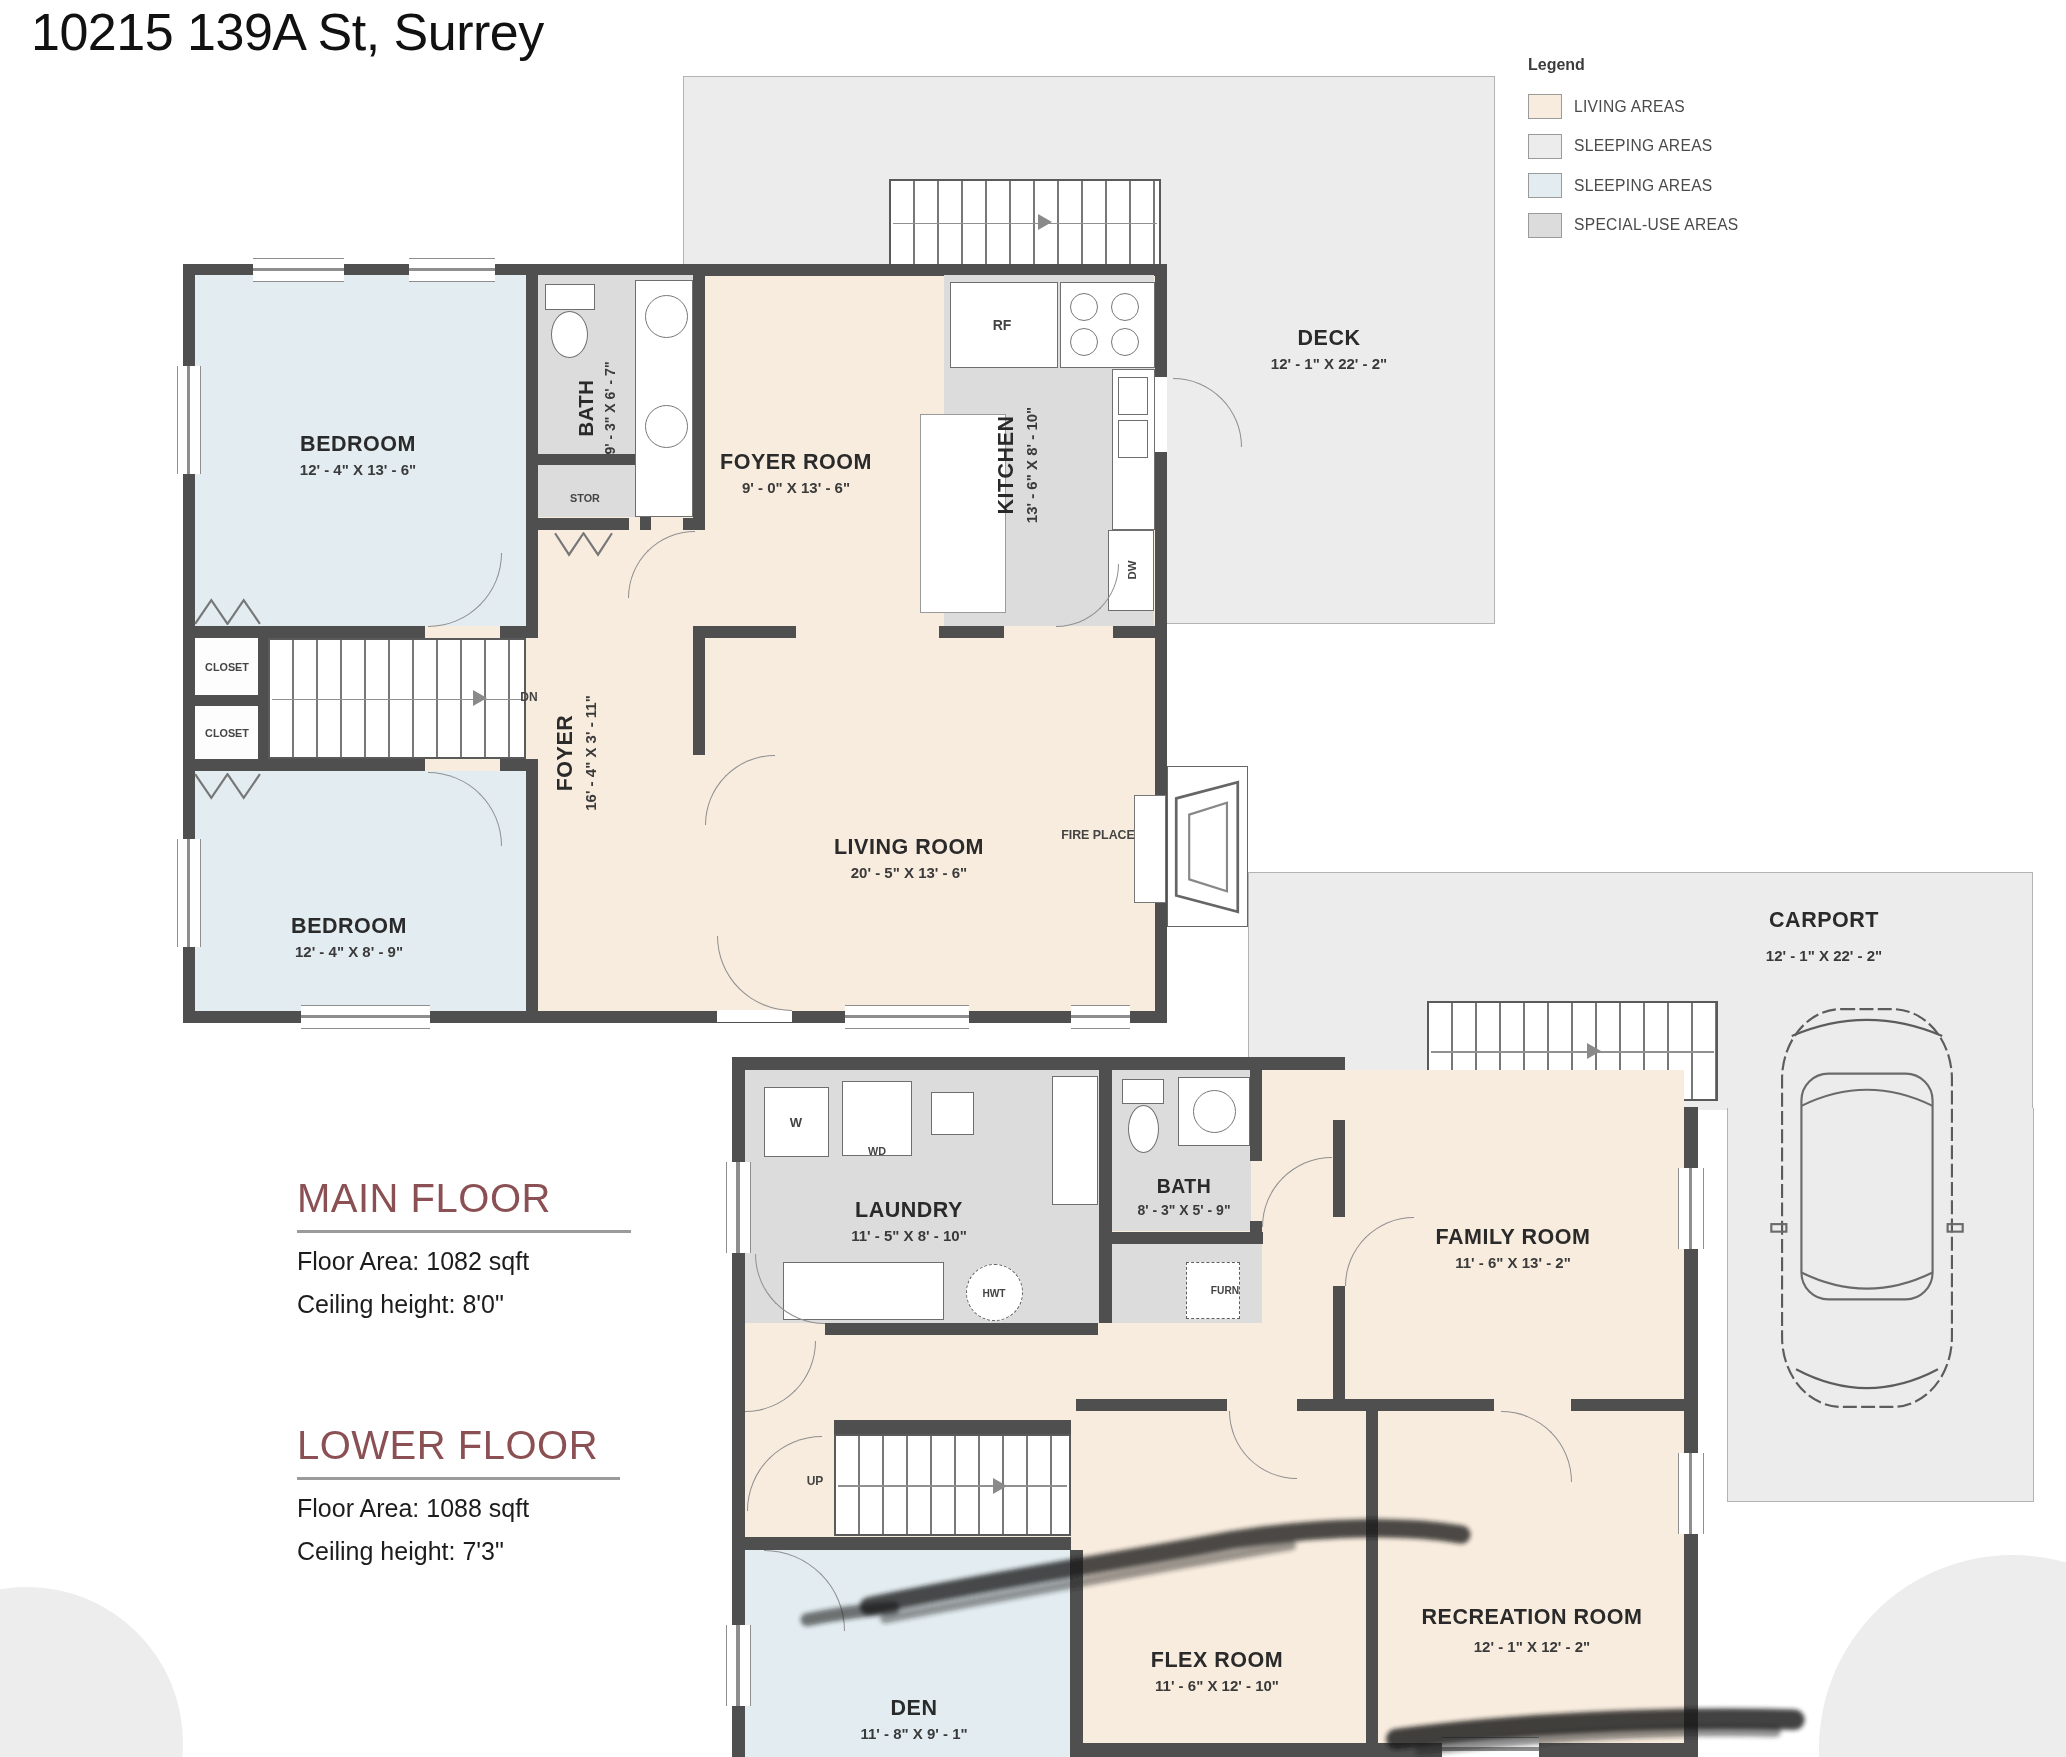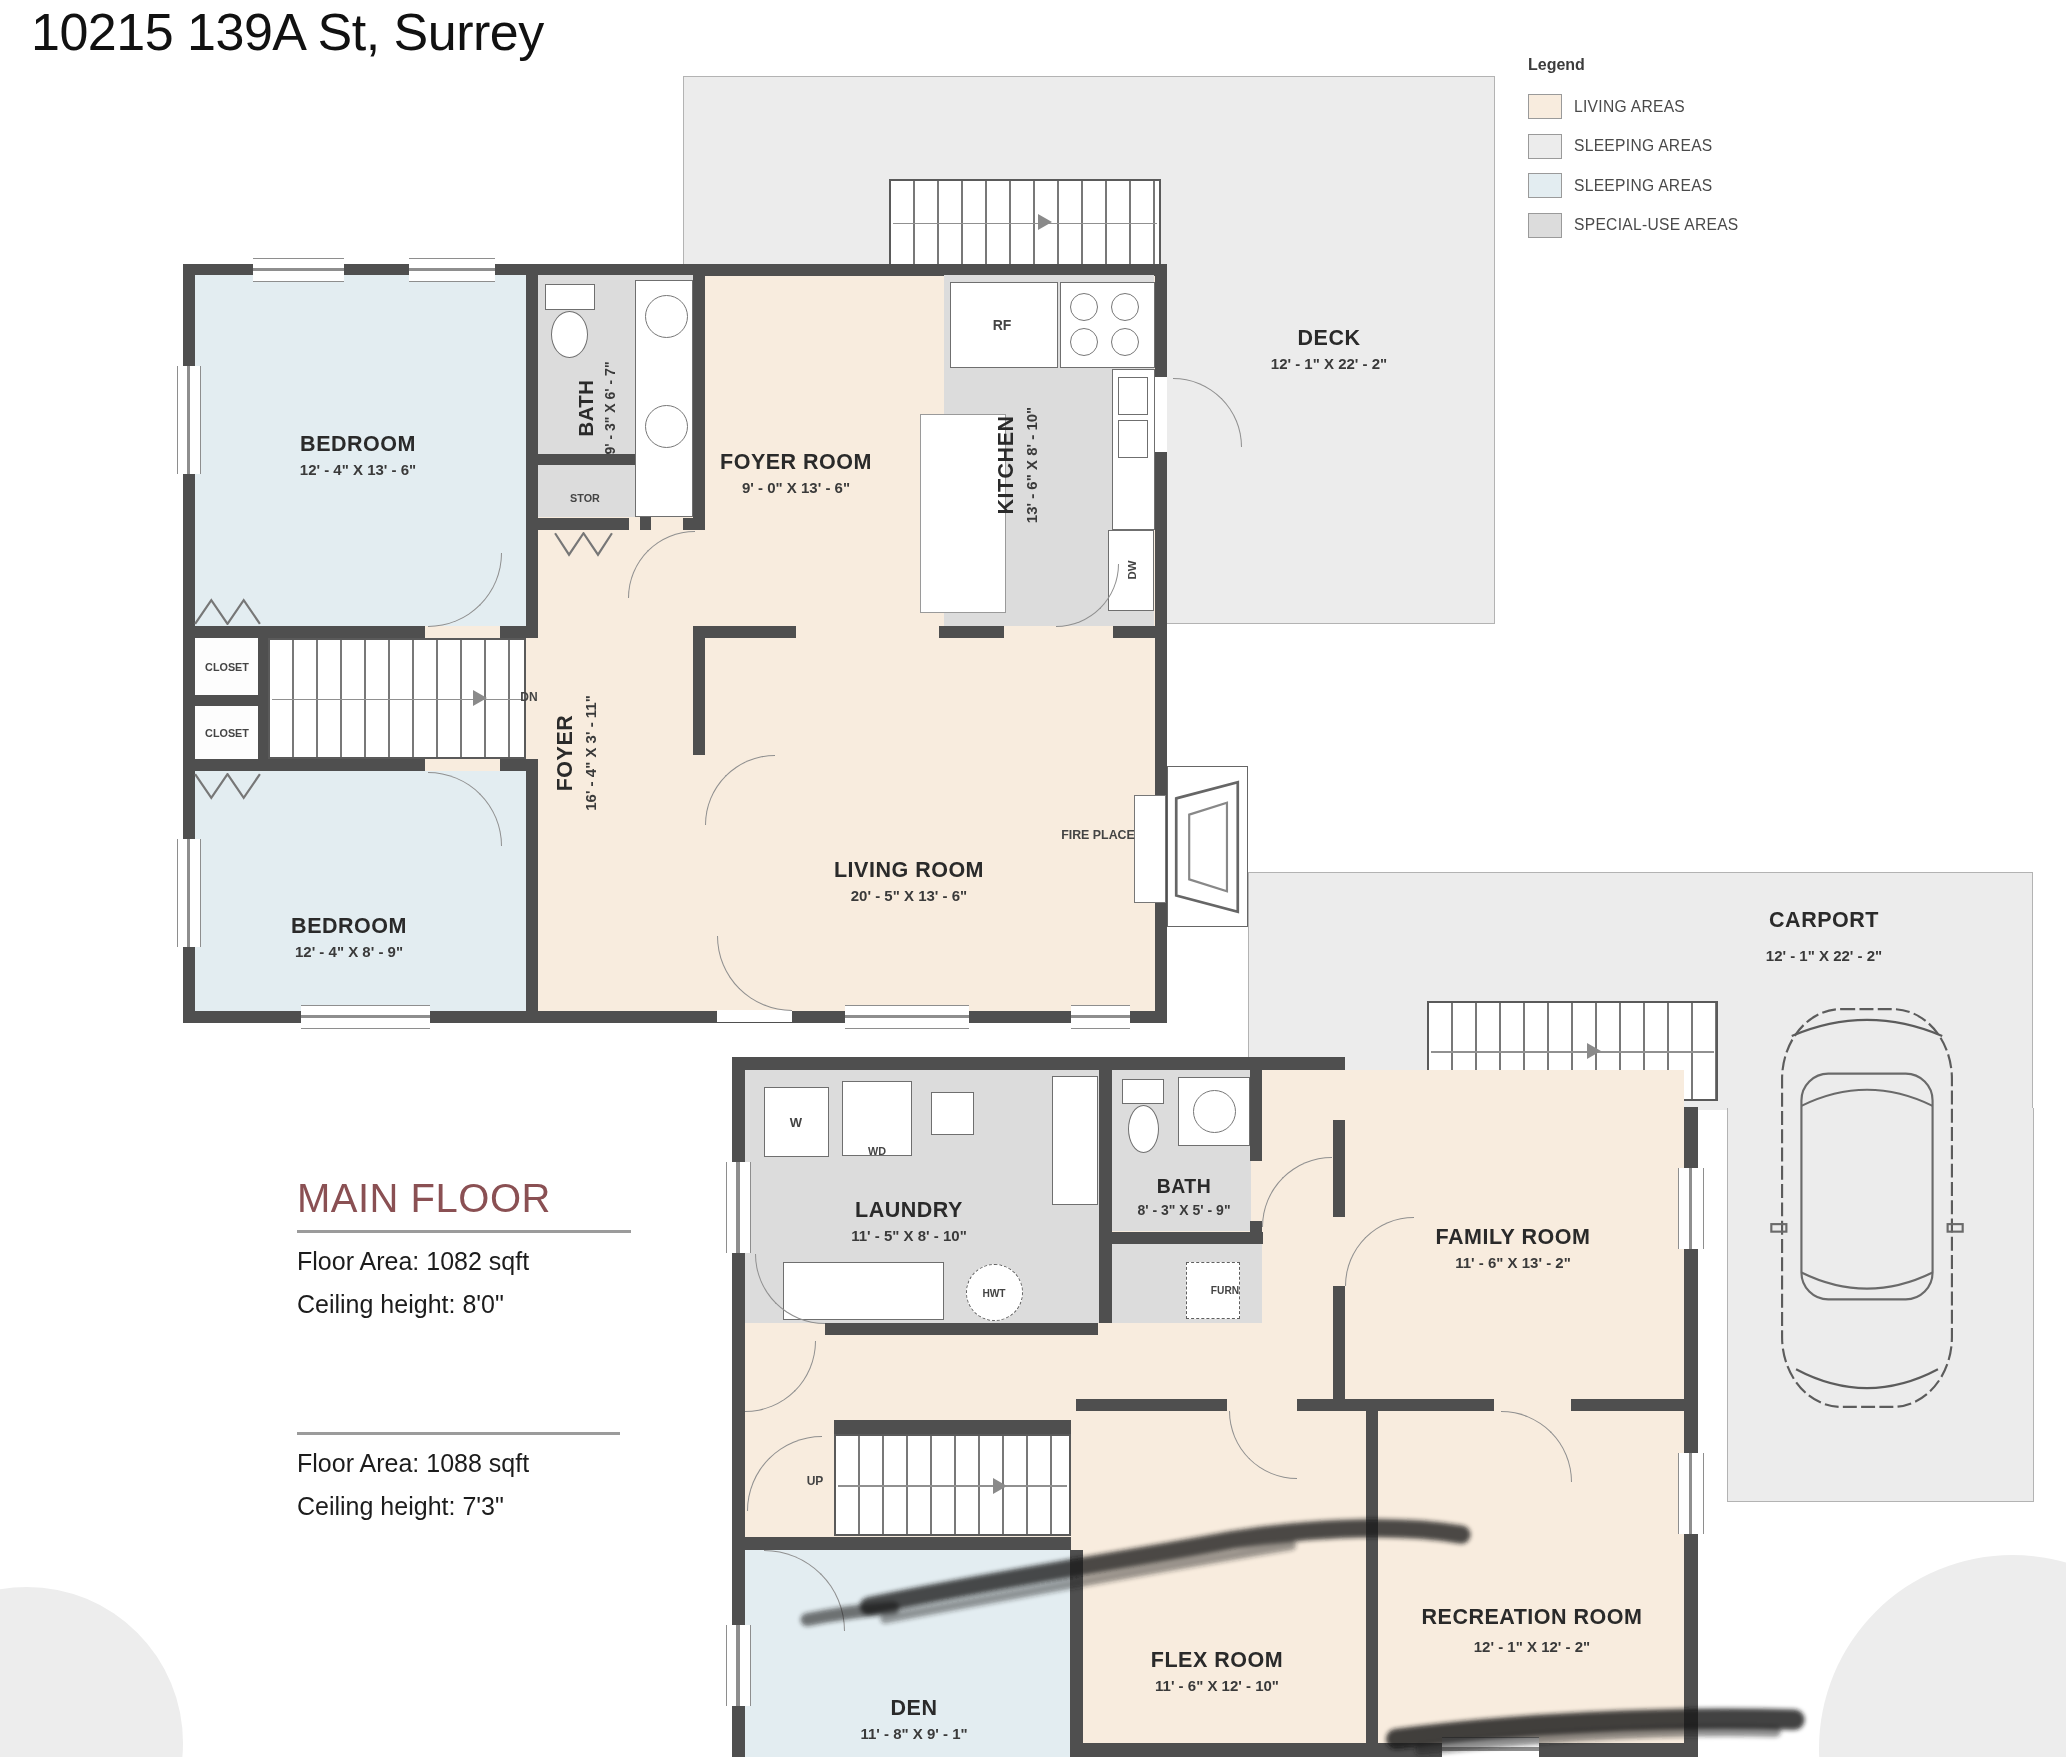--- a/index.html
+++ b/index.html
@@ -191,21 +191,21 @@
     <span class="room-dims">13' - 6" X 8' - 10"</span>
   </div>
   <div class="hlabel" style="left:1329px;top:349px;">
     <span class="room-name">DECK</span>
     <span class="room-dims">12' - 1" X 22' - 2"</span>
   </div>
   <div class="vlabel" style="left:576px;top:753px;">
     <span class="room-name">FOYER</span>
     <span class="room-dims">16' - 4" X 3' - 11"</span>
   </div>
-  <div class="hlabel" style="left:909px;top:881px;">
+  <div class="hlabel" style="left:909px;top:858px;">
     <span class="room-name">LIVING ROOM</span>
     <span class="room-dims">20' - 5" X 13' - 6"</span>
   </div>
   <div class="hlabel" style="left:1098px;top:835px;white-space:normal;width:86px;">
     <span class="tiny" style="font-size:12.4px;line-height:1.2;">FIRE PLACE</span>
   </div>
   <div class="hlabel" style="left:349px;top:937px;">
     <span class="room-name">BEDROOM</span>
     <span class="room-dims">12' - 4" X 8' - 9"</span>
   </div>
@@ -223,20 +223,21 @@
   </div>
 </div>
 
 <div class="floor-info" style="left:297px;top:1176px;">
   <div class="floor-heading">MAIN FLOOR</div>
   <div class="floor-rule" style="width:334px;"></div>
   <div class="floor-line">Floor Area: 1082 sqft</div>
   <div class="floor-line">Ceiling height: 8'0"</div>
 </div>
 <div class="floor-info" style="left:297px;top:1423px;">
+  <div class="floor-heading">LOWER FLOOR</div>
   <div class="floor-rule" style="width:323px;"></div>
   <div class="floor-line">Floor Area: 1088 sqft</div>
   <div class="floor-line">Ceiling height: 7'3"</div>
 </div>
 
 <div class="plan">
 
   <div class="outdoor" style="left:1248px;top:872px;width:783px;height:237px;border-bottom:none;"></div>
   <div class="outdoor" style="left:1727px;top:1108px;width:305px;height:393px;border-top:none;"></div>
 

